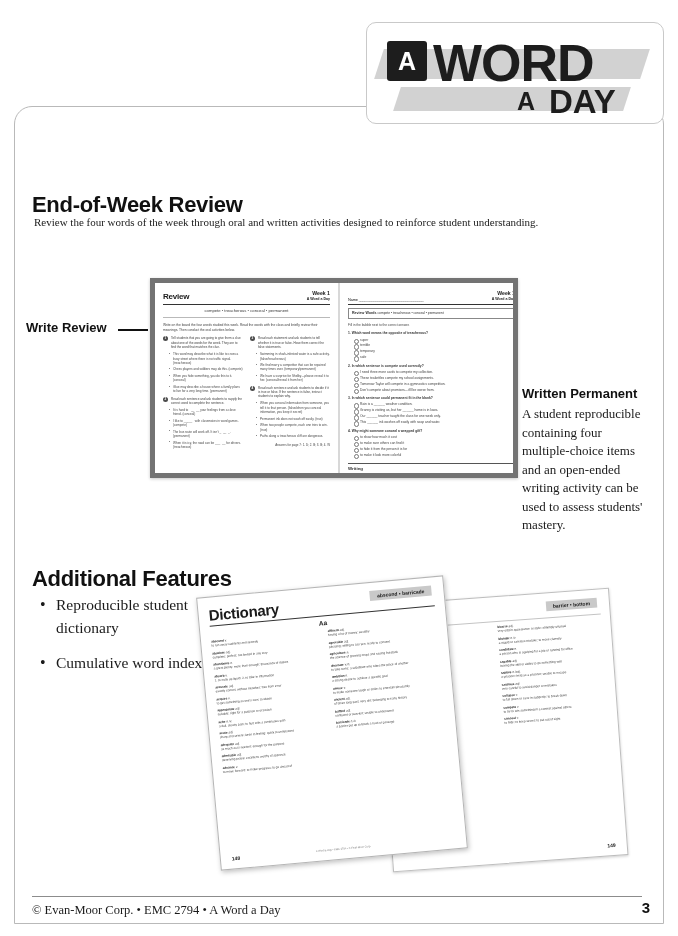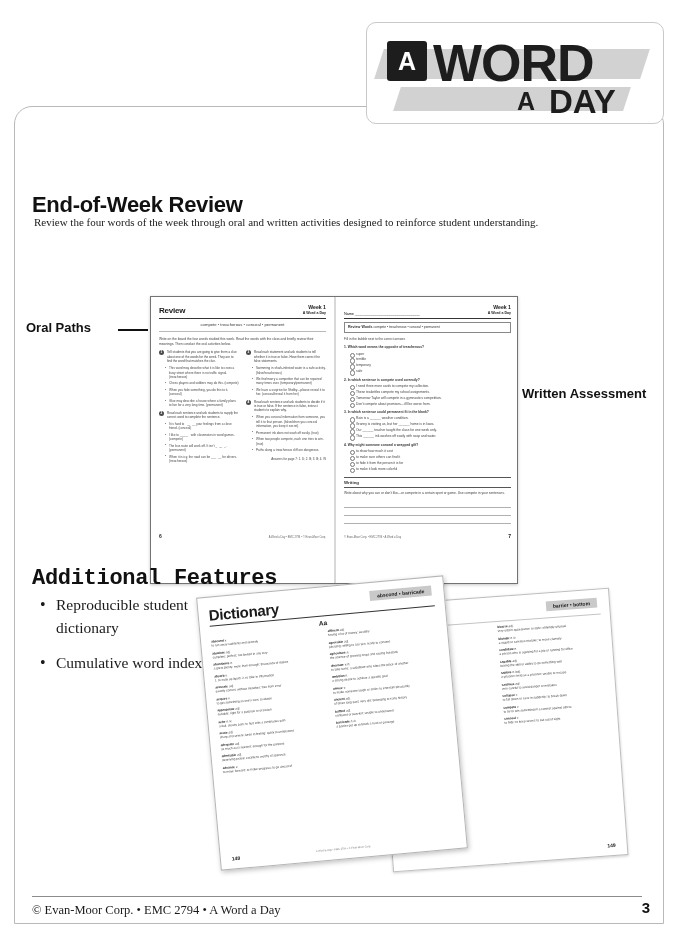--- a/index.html
+++ b/index.html
@@ -108,21 +108,21 @@
   
   .section-title {
     position: absolute;
     font-family: "Liberation Sans", sans-serif;
     font-weight: bold;
     font-size: 22px;
     color: #111;
     letter-spacing: -0.3px;
   }
   #eow-title { left: 32px; top: 160px; margin-top: 32px; }
-  #addl-title { left: 32px; top: 566px; font-family: Liberation Mono, monospace; }
+  #addl-title { left: 32px; top: 566px; }
 
   .intro-text {
     position: absolute;
     left: 34px;
     top: 214px;
     width: 560px;
     font-size: 11px;
     line-height: 1.5;
     color: #1a1a1a;
   }
@@ -179,25 +179,25 @@
     position: absolute;
     left: 0;
     top: -1px;
     font-size: 16px;
   }
 
   
   .spread {
     position: absolute;
     left: 150px;
-    top: 296px;
+    top: 278px;
     width: 368px;
-    height: 288px;
+    height: 200px;
     background: #ffffff;
-    border: 1px solid #737373;
+    border: 5px solid #737373;
     box-shadow: 0 1px 3px rgba(0,0,0,0.22);
     box-sizing: border-box;
     overflow: hidden;
   }
   .spread .gutter {
     position: absolute;
     left: 183px;
     top: 0;
     width: 2px;
     height: 100%;
@@ -489,26 +489,27 @@
   <div class="logo-a-badge">A</div>
   <div class="logo-word">WORD</div>
   <div class="logo-a2">A</div>
   <div class="logo-day">DAY</div>
 </div>
 
 <div class="section-title" id="eow-title">End-of-Week Review</div>
 <div class="intro-text">Review the four words of the week through oral and written activities designed to reinforce student understanding.</div>
 
 <div class="callout" id="oral-callout">
-  <div class="callout-head">Oral Paths</div>
+  <div class="callout-head">Write Review</div>
 </div>
 <div class="leader-line"></div>
 
 <div class="callout" id="written-callout">
-  <div class="callout-head">Written Assessment</div>
+  <div class="callout-head">Written Permanent</div>
+  <div class="callout-body">A student reproducible containing four multiple-choice items and an open-ended writing activity can be used to assess students' mastery.</div>
 </div>
 
 <div class="spread">
   <div class="gutter"></div>
 
   <div class="ws-page ws-left">
     <div class="ws-header">
       <div class="ws-title">Review</div>
       <div class="ws-weekbox">
         <div class="ws-week">Week 1</div>

